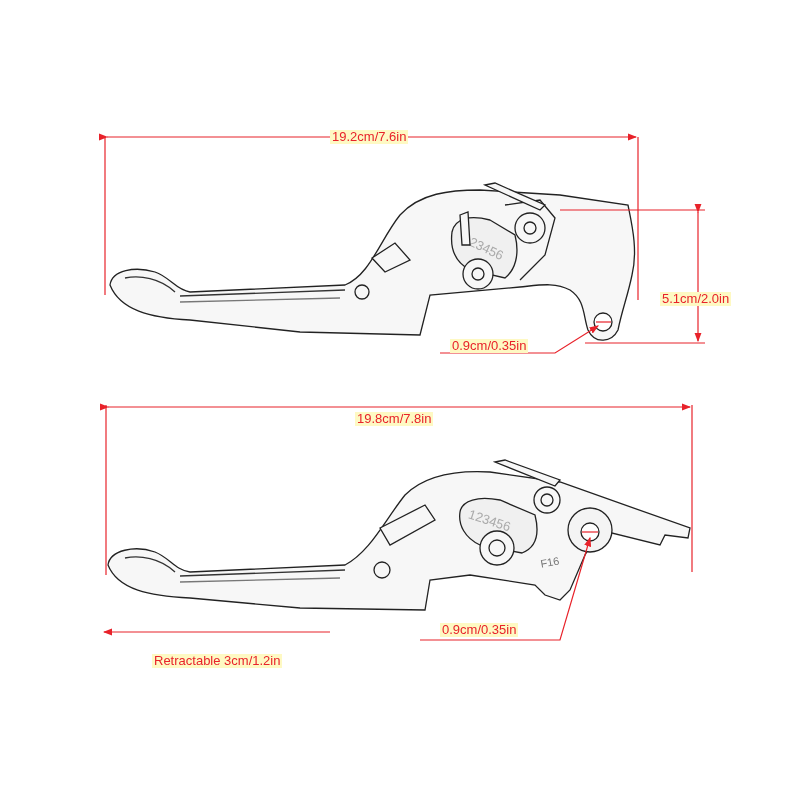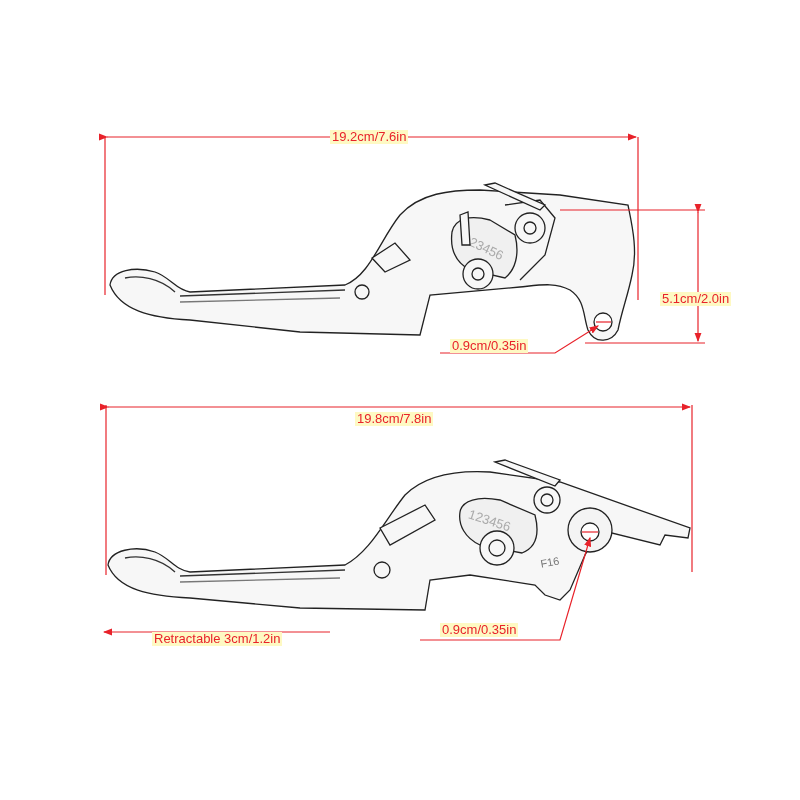--- a/index.html
+++ b/index.html
@@ -83,13 +83,13 @@
     <polyline points="420,640 560,640 590,538" marker-end="url(#arrow)"></polyline>
     <line x1="330" y1="632" x2="104" y2="632" marker-end="url(#arrow)"></line>
   </g>
 </svg>
 
 <div class="dim-label" style="left:330px; top:130px;">19.2cm/7.6in</div>
 <div class="dim-label" style="left:660px; top:268px;margin-top:24px;">5.1cm/2.0in</div>
 <div class="dim-label" style="left:450px; top:339px;">0.9cm/0.35in</div>
 <div class="dim-label" style="left:355px; top:412px;">19.8cm/7.8in</div>
 <div class="dim-label" style="left:440px; top:623px;">0.9cm/0.35in</div>
-<div class="dim-label" style="left:152px; top:632px;">Retractable 3cm/1.2in</div>
+<div class="dim-label" style="left:152px; top:654px;">Retractable 3cm/1.2in</div>
 
 </body></html>

